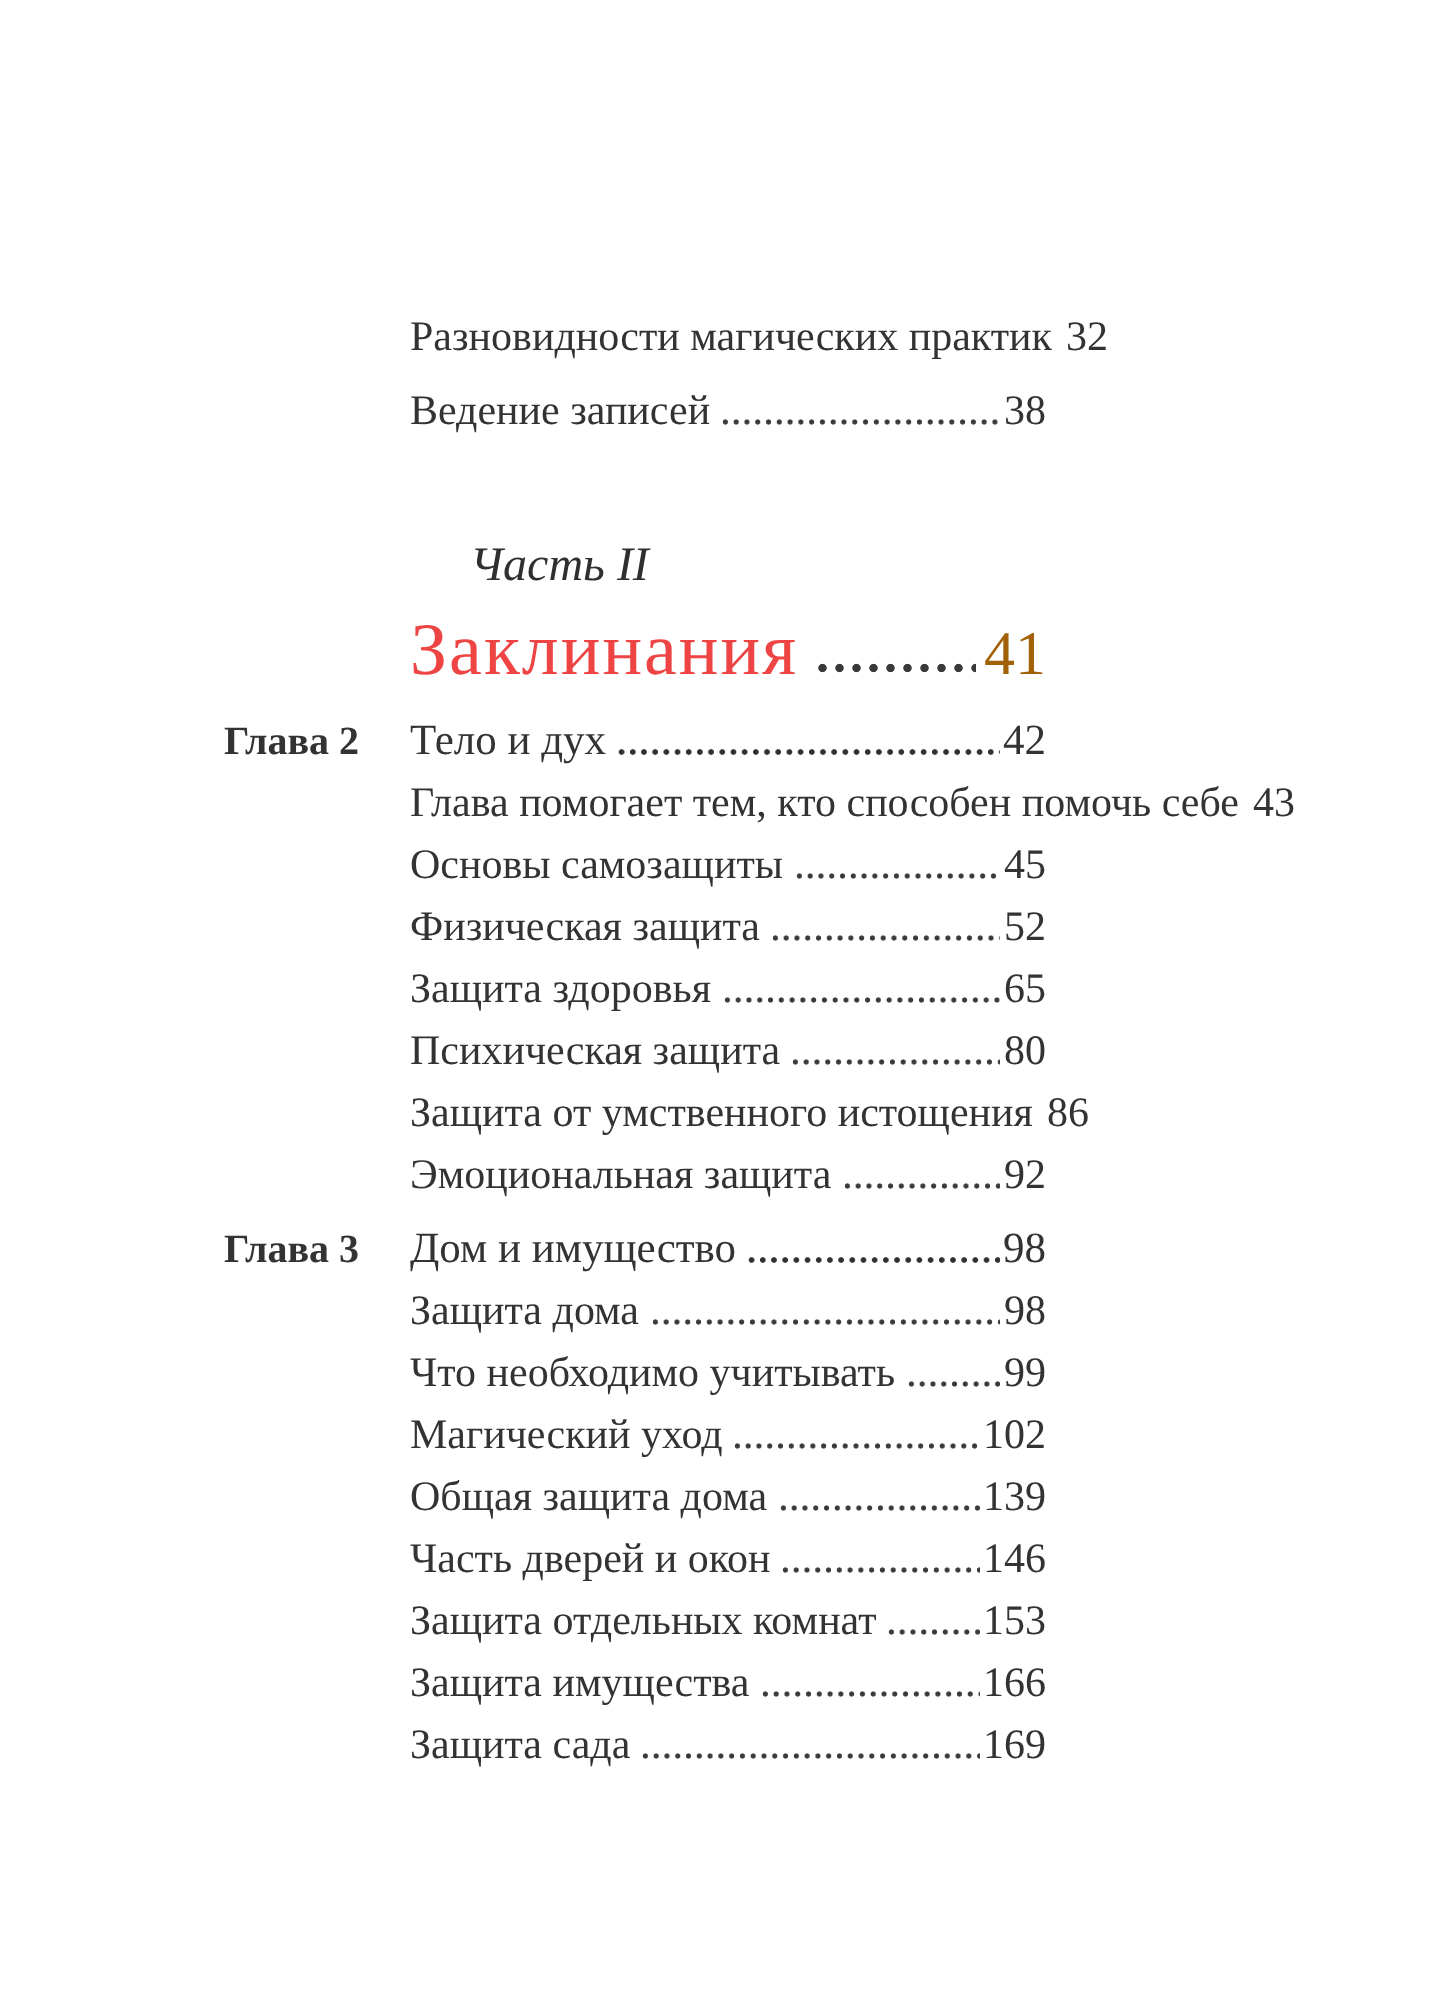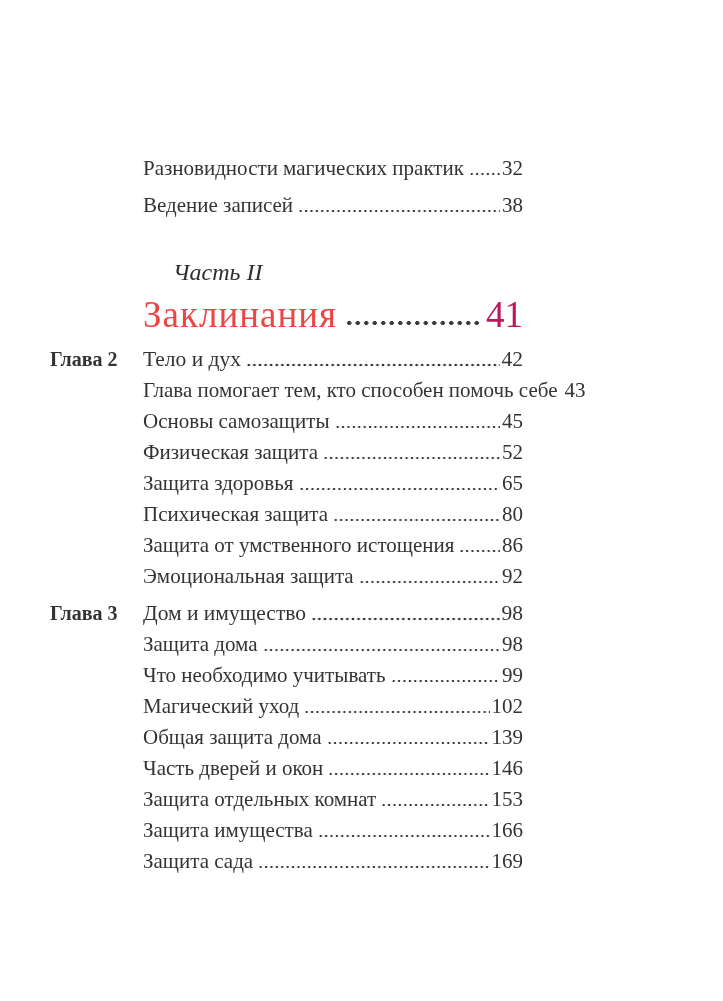--- a/index.html
+++ b/index.html
@@ -7,21 +7,21 @@
     width: 723px; height: 1001px;
     background: #ffffff;
     font-family: "Liberation Serif", serif;
     color: #333333;
     overflow: hidden;
   }
   .page {
     position: relative;
     width: 591px; height: 1001px;
     box-sizing: border-box;
-    padding: 150px 68px 0 50px;
+    padding: 150px 68px 0 112px;
   }
   
   .row {
     display: flex;
     align-items: baseline;
     height: 31px;
     padding-left: 93px;
   }
   .row .title {
     white-space: nowrap;
@@ -40,21 +40,21 @@
     background-size: 5.4px 4px;
     background-repeat: repeat-x;
     background-position: 0 calc(100% - 8px);
   }
   
   .row.top { height: 37px; }
   .row.top .title, .row.top .num { line-height: 37px; }
   .row.top .leader { background-position: 0 calc(100% - 11px); }
 
   
-  .part-block { margin-top: 29px; }
+  .part-block { margin-top: 40px; }
   .part-label {
     padding-left: 123px;
     font-style: italic;
     font-size: 24px;
     height: 38px;
     line-height: 38px;
     color: #2f2f2f;
   }
   .part-row {
     display: flex;
@@ -62,21 +62,21 @@
     height: 47px;
     padding-left: 93px;
   }
   .part-title {
     white-space: nowrap;
     font-size: 37px;
     line-height: 47px;
     letter-spacing: 1px;
     color: #ef4444;
   }
-  .part-num { font-size: 37px; line-height: 47px; color: #be185d; text-align: right; }
+  .part-num { font-size: 31px; line-height: 47px; color: #a16207; text-align: right; }
   .leader.big {
     margin: 0 4px 0 8px;
     background-image: radial-gradient(circle, #3a3a3a 1.9px, transparent 2.3px);
     background-size: 8.5px 6px;
     background-position: 0 calc(100% - 12px);
   }
 
   
   .row.chapter {
     padding-left: 0;

